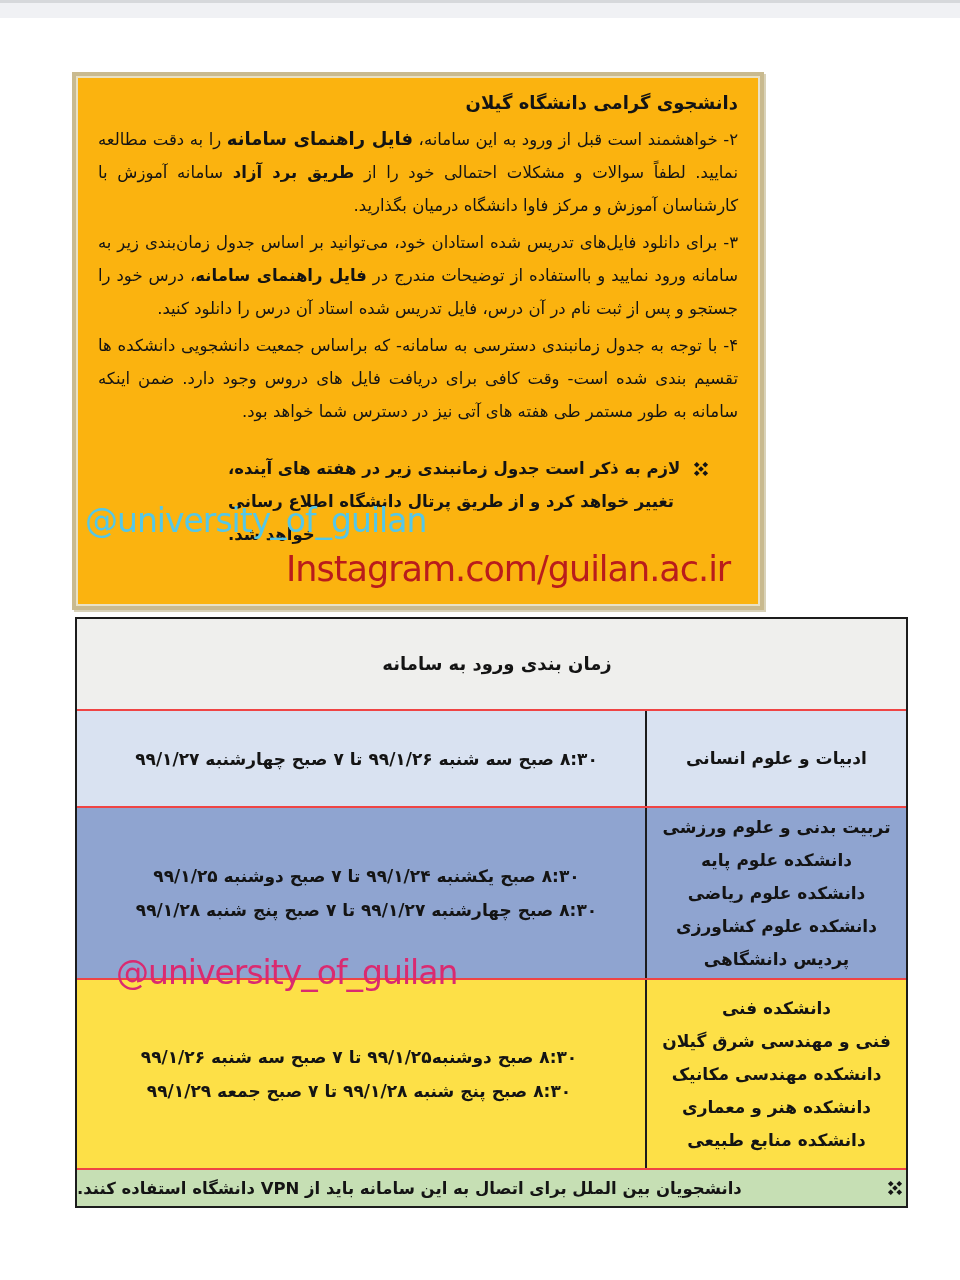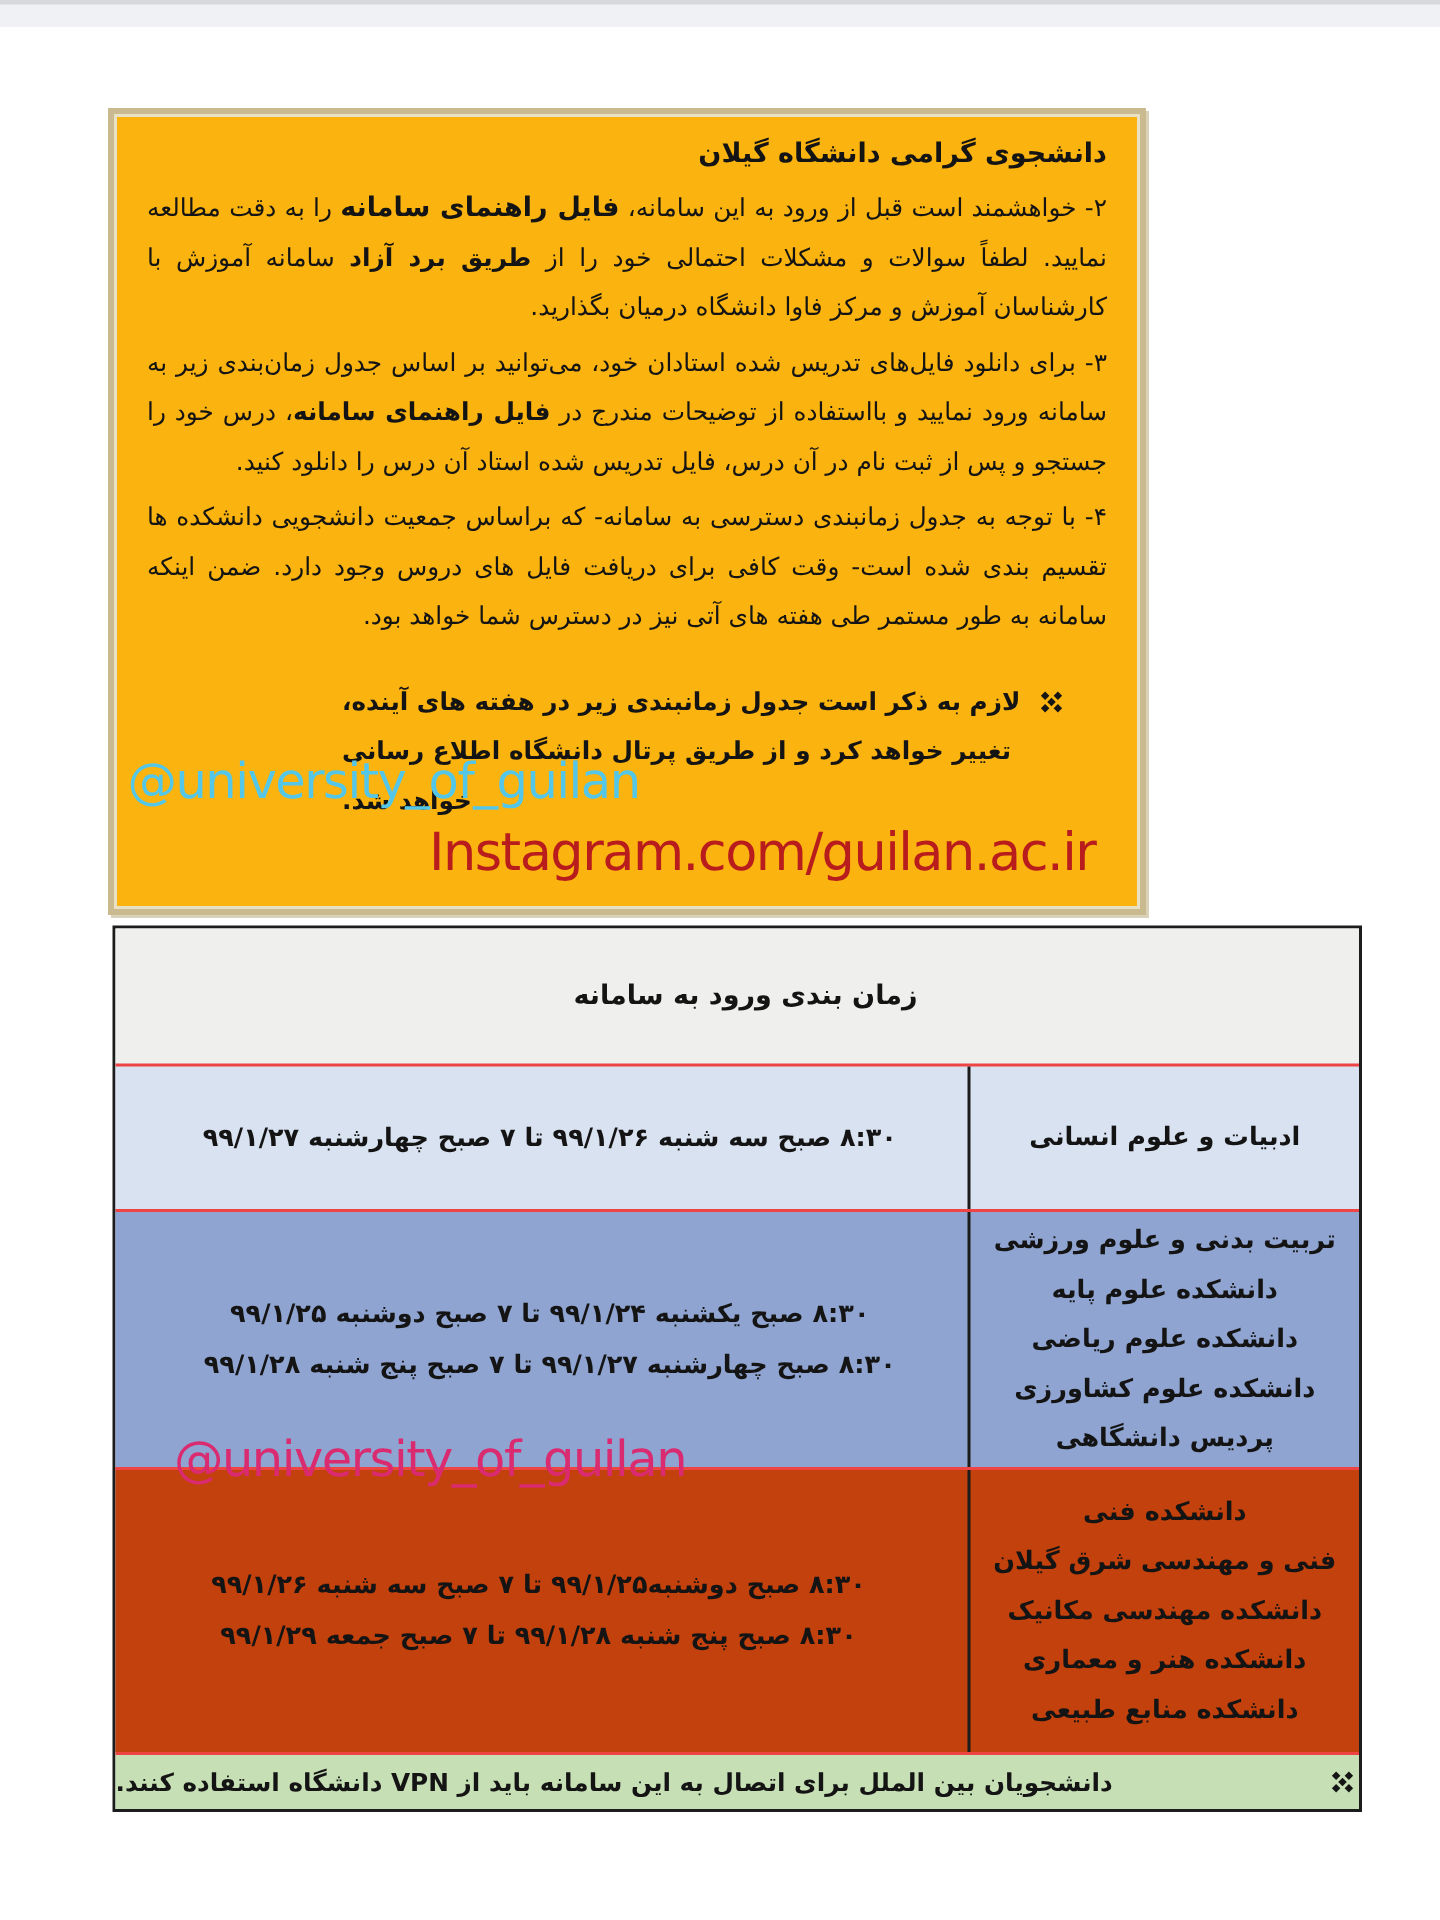--- a/index.html
+++ b/index.html
@@ -54,21 +54,21 @@
   }
   .trow{display:flex;}
   .trow + .trow{border-top:2px solid #ef4444;justify-content:space-between;}
   .cell{box-sizing:border-box;display:flex;flex-direction:column;justify-content:center;align-items:center;text-align:center;font-weight:bold;}
   .fac{width:261px;border-left:2px solid #1c1c1c;font-size:17px;line-height:33px;}
   .times{flex:1;font-size:17px;line-height:34px;margin-left:11px;}
   .thead{height:90px;background:#efefed;}
   .thead .cell{font-size:18px;}
   .row-1{height:95px;background:#d9e2f1;}
   .row-2{height:170px;background:#8fa4d0;}
-  .row-3{height:188px;background:#c2410c;gap:15px;}
+  .row-3{height:188px;background:#fde047;gap:15px;}
   .tfoot{
     height:36px;background:#c6dfb4;
     display:flex;align-items:center;justify-content:center;
     font-weight:bold;font-size:16.5px;
   }
   .tfoot .dmd-wrap{height:36px;margin-left:6px;}
 </style>
 </head>
 <body>
 

